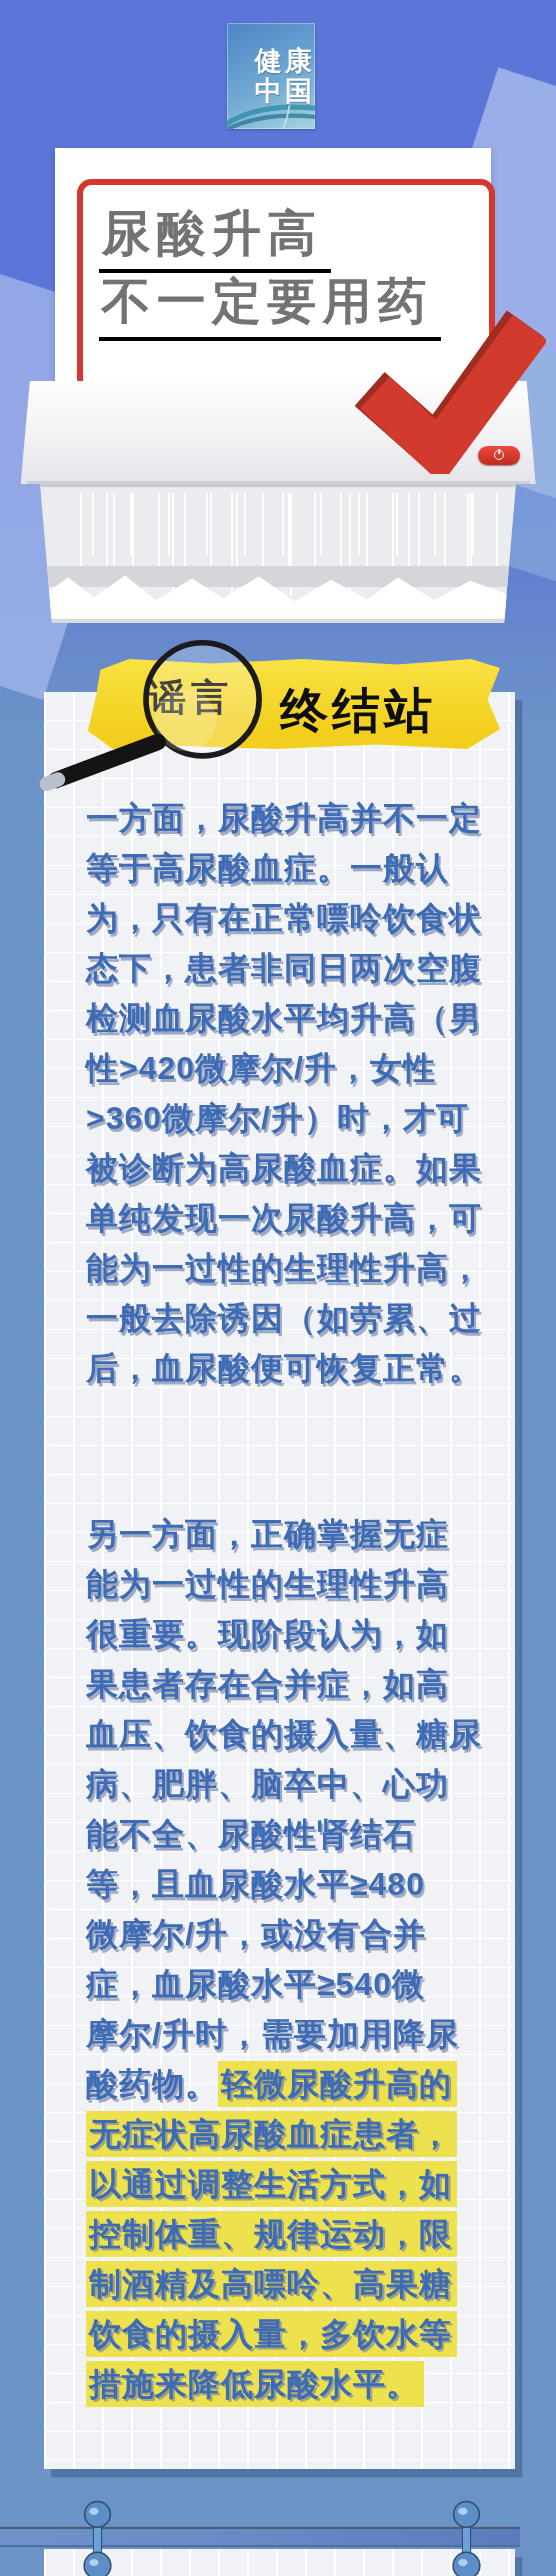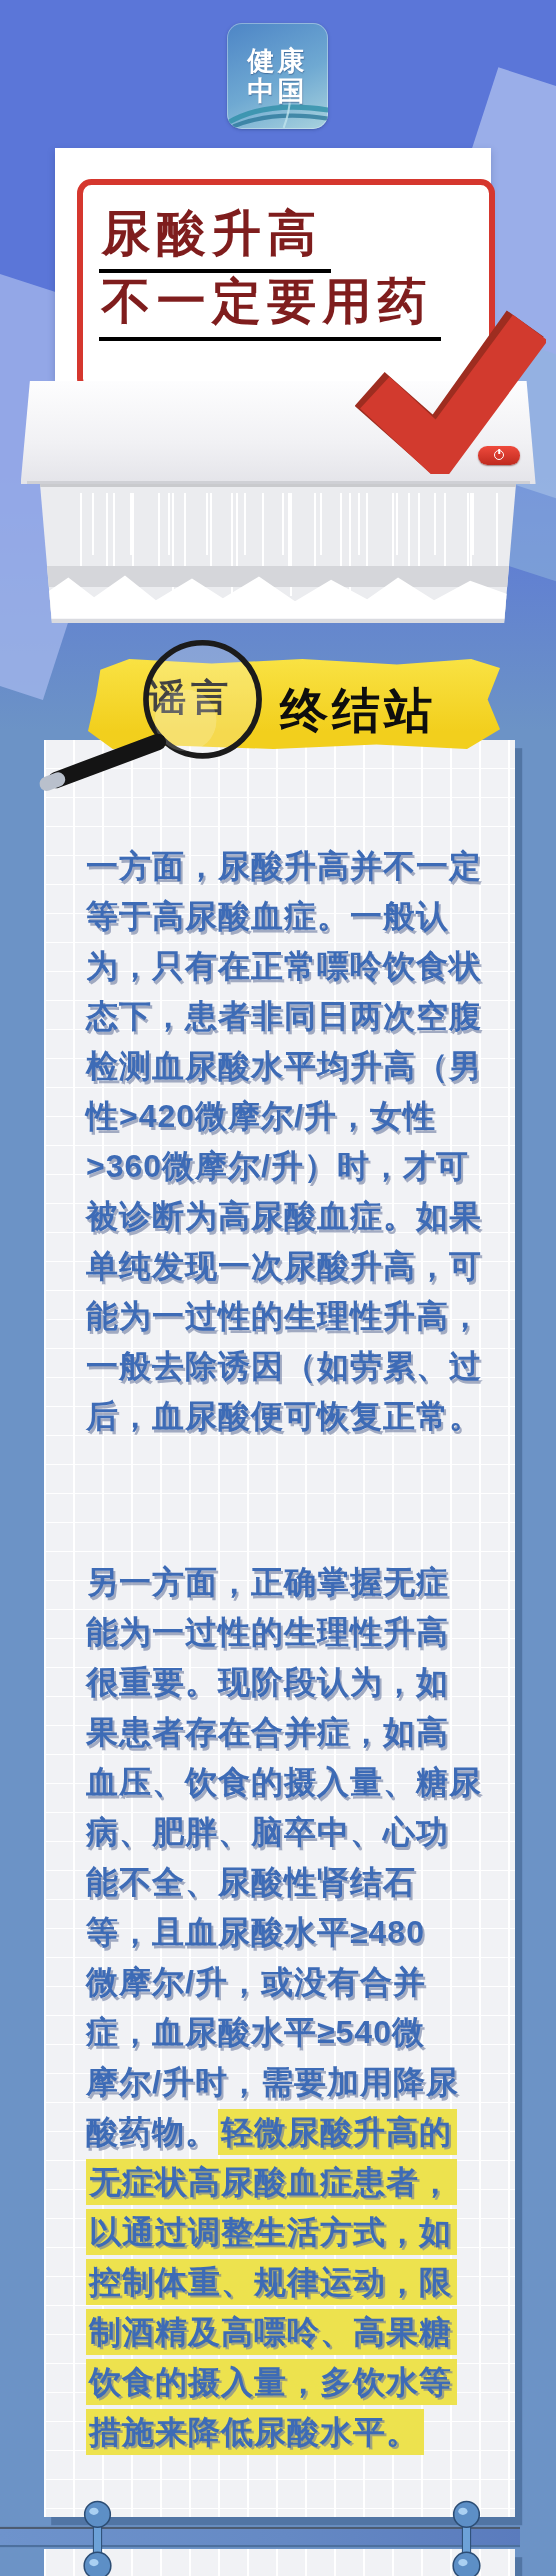--- a/index.html
+++ b/index.html
@@ -8,34 +8,34 @@
        background:linear-gradient(180deg,#5b76d8 0%,#5b76d8 15%,#6c93c6 23%,#6c93c6 93%,#578bb9 97%,#578bb9 100%);}
   .abs{position:absolute;}
 
   
   .diag{position:absolute;background:#a6b8ec;opacity:.75;}
   .diag1{left:-77px;top:289px;width:185px;height:392px;transform:rotate(18deg);}
   .diag2{left:433px;top:88px;width:196px;height:392px;transform:rotate(18deg);opacity:.85;}
   .diag3{left:464px;top:355px;width:155px;height:216px;transform:rotate(18deg);background:#8fb4dd;opacity:.55;}
 
   
-  .logo{left:227px;top:23px;width:101px;height:106px;border-radius:15px;
+  .logo{left:227px;top:23px;width:88px;height:106px;border-radius:1px;
         background:linear-gradient(155deg,#4d85c6 0%,#6fa9d2 55%,#a9d3de 100%);
         box-shadow:0 1px 3.1px rgba(20,40,90,.35), inset 0 0 0 1px rgba(255,255,255,.35);
-        display:flex;flex-direction:column;align-items:center;justify-content:center;overflow:hidden;}
+        display:flex;flex-direction:column;align-items:flex-end;justify-content:center;overflow:hidden;}
   .logo-txt{color:#fff;font-weight:bold;font-size:27px;line-height:30px;letter-spacing:3.1px;
             text-shadow:0.5px 1px 1px rgba(30,60,110,.5);z-index:2;text-align:center;}
   .logo svg{position:absolute;left:0;bottom:0;z-index:1;}
 
   
   .card{left:55px;top:148px;width:436px;height:233px;background:#fff;
         box-shadow:0 3.1px 7.2px rgba(30,50,110,.25);}
   .card-border{position:absolute;left:22px;top:31px;width:390px;height:182px;
         border:6.7px solid #d5372e;border-radius:14.4px;background:#fff;padding:19.6px 0 0 15.5px;box-sizing:content-box;}
-  .title-line{display:inline-block;font-size:49px;line-height:57px;font-weight:900;color:#7f1d1d;
+  .title-line{display:inline-block;font-size:49px;line-height:57px;font-weight:900;color:#737373;
         letter-spacing:6.2px;border-bottom:4.6px solid #000;padding:0 8.2px 7.2px 3.1px;white-space:nowrap;}
   .title-line2{margin-top:0;}
 
   
   .check{left:355px;top:304px;width:191px;height:170px;z-index:6;}
 
   
   .slab{left:20.6px;top:381px;width:515px;height:103px;z-index:5;
         background:linear-gradient(180deg,#fdfdfe 0%,#f1f1f4 60%,#e4e4e9 100%);
         clip-path:polygon(9.3px 0,506px 0,515px 100%,0 100%);}
@@ -65,21 +65,21 @@
   .banner .w1{position:absolute;left:61px;top:14.4px;font-size:37px;font-weight:700;color:#0e0e0e;letter-spacing:5.2px;}
   .banner .w2{position:absolute;left:192px;top:19.6px;font-size:48px;font-weight:700;color:#0e0e0e;letter-spacing:4.1px;}
   .mag{left:31px;top:633px;width:268px;height:180px;z-index:9;}
 
   
   .sheet{background-color:#f1f2f5;
          background-image:linear-gradient(90deg,#ffffff 0,#ffffff 1.5px,transparent 1.5px),
                           linear-gradient(0deg,#ffffff 0,#ffffff 1.5px,transparent 1.5px);
          background-size:29px 29px;
          box-shadow:7.2px 8.2px 0 rgba(43,73,112,.40);}
-  .sheet1{left:44px;top:740px;width:471px;height:1777px;z-index:3;}
+  .sheet1{left:44px;top:692px;width:471px;height:1777px;z-index:3;}
   .sheet2{left:44px;top:2549px;width:471px;height:536px;z-index:3;}
 
   .article{position:absolute;left:42px;width:412px;font-size:32px;font-weight:700;color:#3d6bb6;
            text-shadow:2.1px 2.6px 0 rgba(108,122,158,.6);letter-spacing:1px;}
   .tline{height:50px;line-height:50px;white-space:nowrap;}
   .p1{top:101px;}
   .p2{top:817px;}
   .hl{background:#ede24e;padding:4.6px 5.2px 4.6px 3.1px;}
 
   

